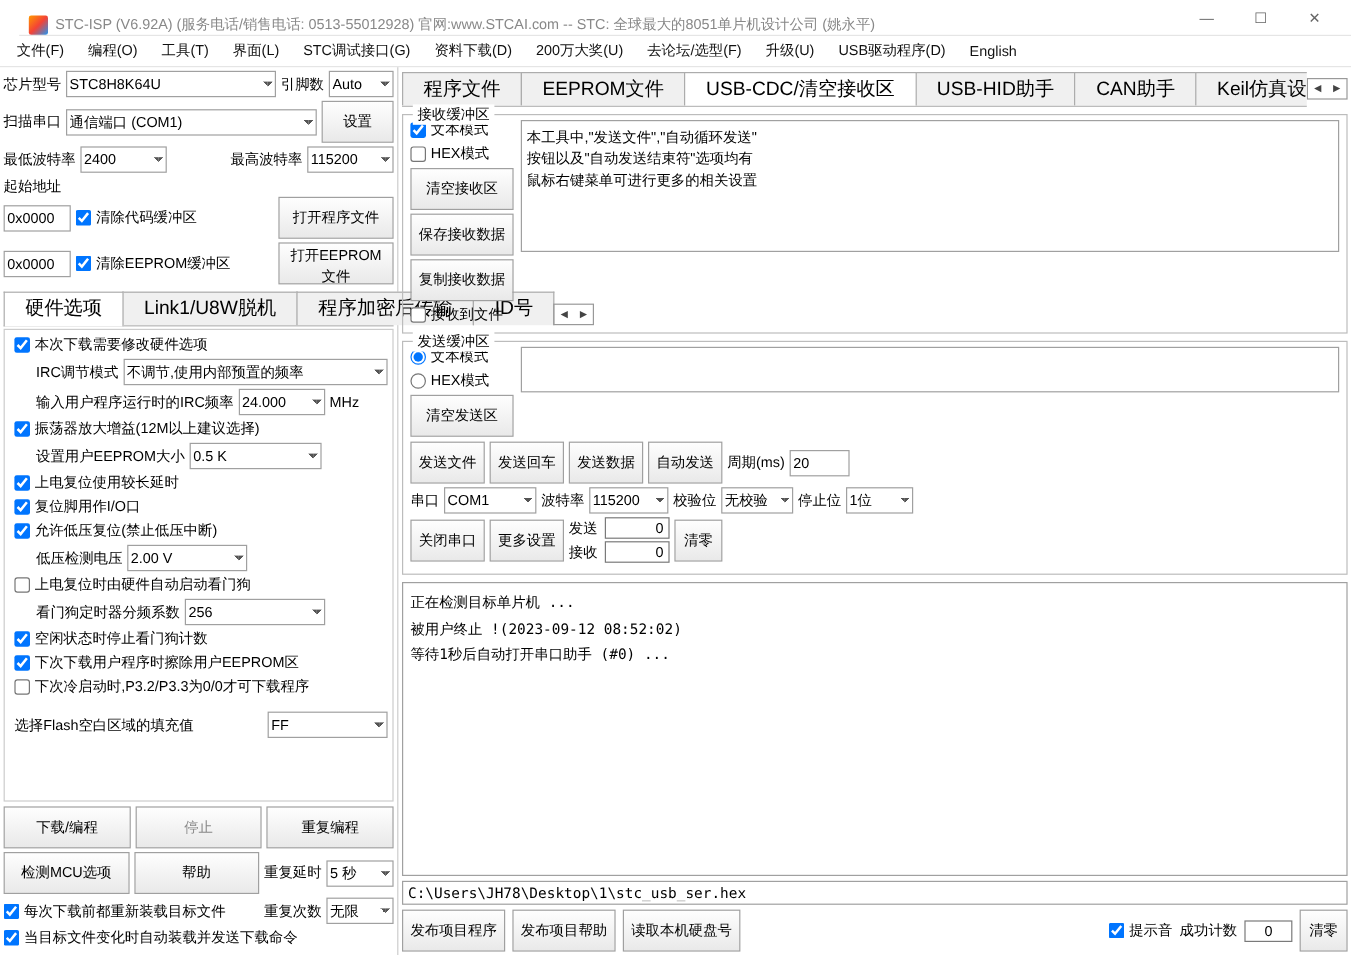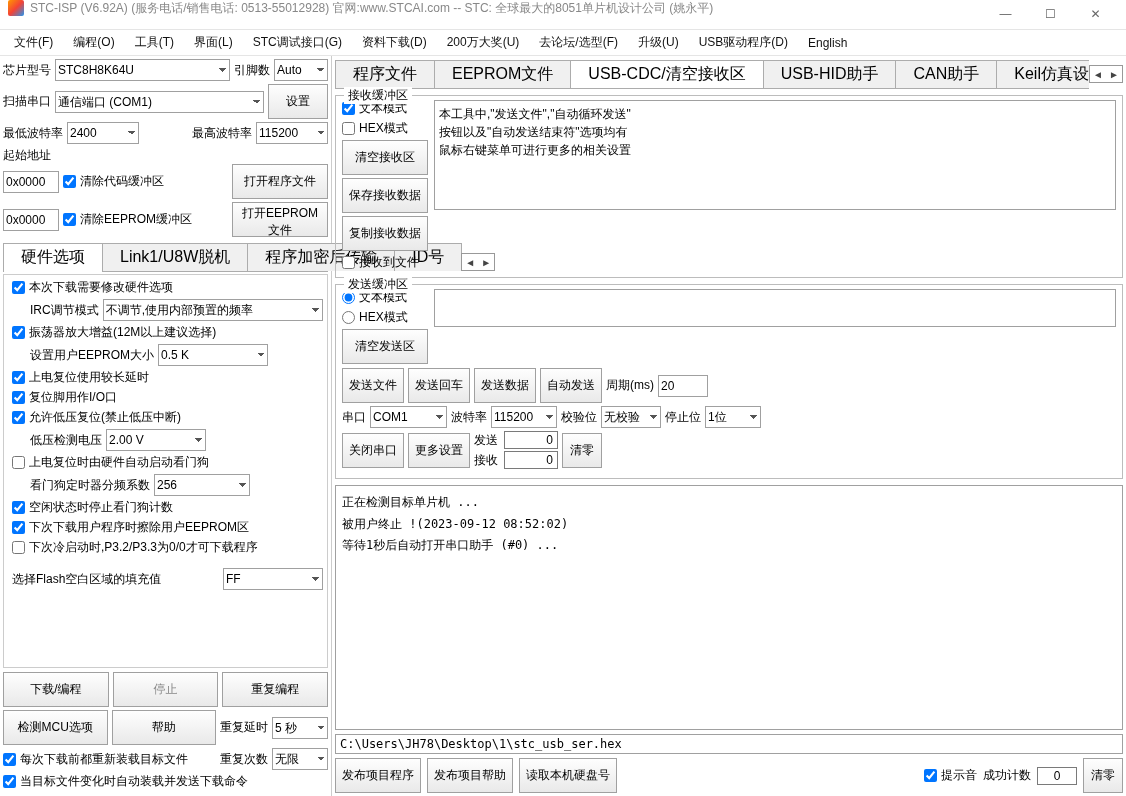--- a/index.html
+++ b/index.html
@@ -1,17 +1,17 @@
 <!DOCTYPE html>
 <html><head>
 <meta charset="utf-8">
 <style>
 * { box-sizing: border-box; margin: 0; padding: 0; }
 body { font-family: "Microsoft YaHei", "SimSun", Arial, sans-serif; font-size: 12px; background: #fff; color: #000; }
-.titlebar { height: 30px; display: flex; align-items: flex-start; padding: 0 8px; background: #fff; border-bottom: 1px solid #e5e5e5; }
+.titlebar { height: 30px; display: flex; align-items: flex-end; padding: 0 8px; background: #fff; border-bottom: 1px solid #e5e5e5; margin-left: 16px; }
 .titlebar-icon { width: 16px; height: 16px; margin-right: 6px; background: linear-gradient(135deg, #ff9800, #f44336, #2196f3); border-radius: 2px; }
 .titlebar-text { color: #888; font-size: 12px; flex: 1; white-space: nowrap; overflow: hidden; }
 .titlebar-ctl { display: flex; gap: 0; }
 .titlebar-btn { width: 45px; height: 28px; display: flex; align-items: center; justify-content: center; color: #666; cursor: pointer; }
 .menubar { height: 26px; display: flex; align-items: center; padding: 0 4px; border-bottom: 1px solid #e5e5e5; background:#fff;}
 .menu-item { padding: 3px 10px; cursor: pointer; color:#111;}
 .content { display: flex; height: calc(796px - 30px - 26px); }
 .left-panel { width: 332px; border-right: 1px solid #ccc; display: flex; flex-direction: column; padding: 3px;}
 .right-panel { flex: 1; display: flex; flex-direction: column; padding: 3px; min-width:0;}
 .row { display: flex; align-items: center; gap: 4px; margin-bottom: 3px; flex-wrap: wrap;}
@@ -131,20 +131,25 @@
       <div class="row">
           <label class="chk-lbl">
             <input type="checkbox" checked="" style="">
             <span>本次下载需要修改硬件选项</span>
           </label>
         </div>
       <div class="row indent">
           <label class="lbl">IRC调节模式</label>
         <select class="sel" style="flex:1"><option>不调节,使用内部预置的频率</option></select>
         </div>
+      <div class="row indent">
+          <label class="lbl">输入用户程序运行时的IRC频率</label>
+        <select class="sel" style="width:72px"><option>24.000</option></select>
+        <label class="lbl">MHz</label>
+        </div>
       <div class="row">
           <label class="chk-lbl">
             <input type="checkbox" checked="" style="">
             <span>振荡器放大增益(12M以上建议选择)</span>
           </label>
         </div>
       <div class="row indent">
           <label class="lbl">设置用户EEPROM大小</label>
         <select class="sel" style="width:110px"><option>0.5 K</option></select>
         </div>
@@ -171,21 +176,21 @@
         <select class="sel" style="width:100px"><option>2.00 V</option></select>
         </div>
       <div class="row">
           <label class="chk-lbl">
             <input type="checkbox" style="">
             <span>上电复位时由硬件自动启动看门狗</span>
           </label>
         </div>
       <div class="row indent">
           <label class="lbl">看门狗定时器分频系数</label>
-        <select class="sel" style="width:96px"><option>256</option></select>
+        <select class="sel" style="width:117px"><option>256</option></select>
         </div>
       <div class="row">
           <label class="chk-lbl">
             <input type="checkbox" checked="" style="">
             <span>空闲状态时停止看门狗计数</span>
           </label>
         </div>
       <div class="row">
           <label class="chk-lbl">
             <input type="checkbox" checked="" style="">

